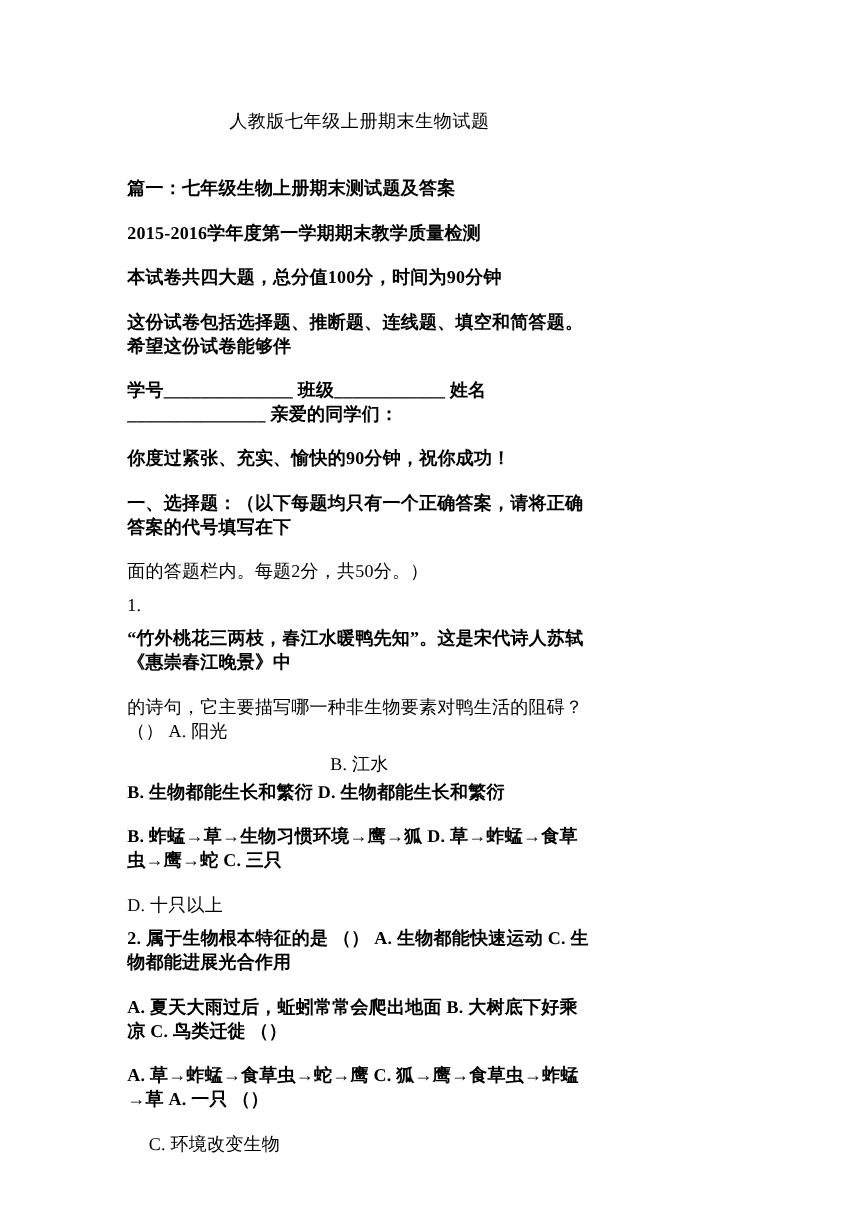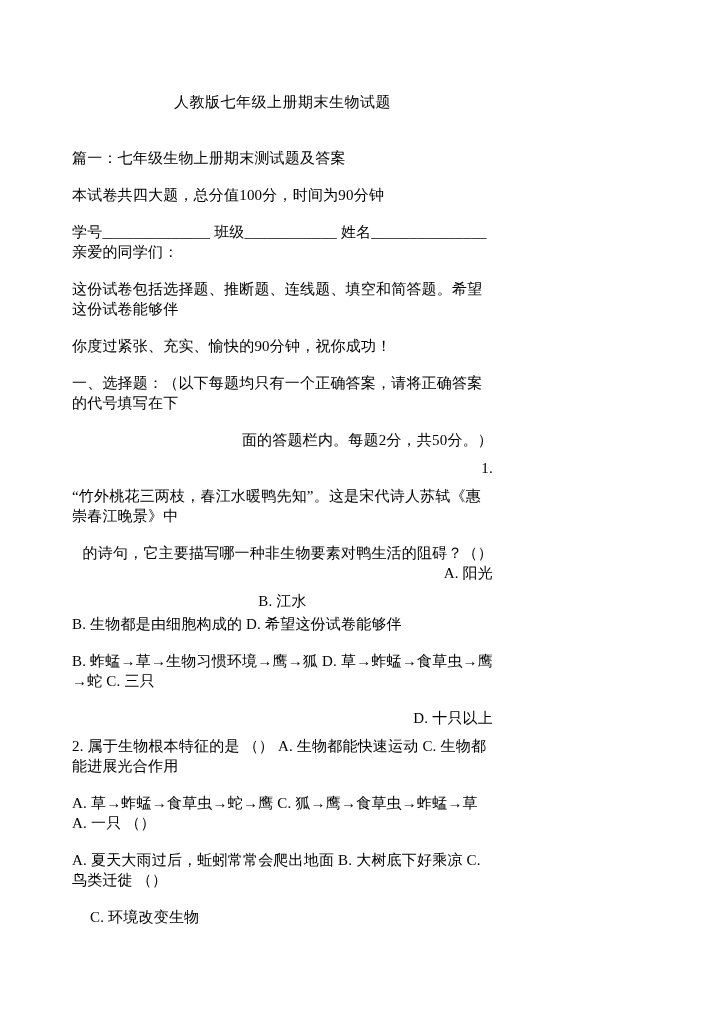--- a/index.html
+++ b/index.html
@@ -8,58 +8,59 @@
     width: 720px;
     height: 1018px;
     font-family: "Liberation Serif", "DejaVu Serif", serif;
     color: #000000;
     overflow: hidden;
   }
   .page {
     width: 599px;
     height: 1018px;
     background: #ffffff;
-    padding: 92px 106px 0 72px;
+    padding: 92px 106px 0 106px;
   }
   .doc-title {
     font-size: 15px;
     font-weight: 400;
     text-align: center;
     line-height: 20px;
     margin-bottom: 36px;
     letter-spacing: 0.5px;
   }
   .page p {
     font-size: 15px;
     line-height: 20px;
     letter-spacing: 0.2px;
     white-space: normal;
   }
-  .p-norm  { margin-bottom: 17px; }
-  .p-mid   { margin-bottom: 8px; text-align: right; }
+  .p-norm  { margin-bottom: 17px; font-weight: bold; }
+  .p-mid   { margin-bottom: 8px; }
   .p-tight { margin-bottom: 3px; text-align: center; }
   .p-last  { margin-bottom: 0; margin-left: 18px; }
 </style>
 </head>
 <body>
 
 <div class="page">
   <h1 class="doc-title">人教版七年级上册期末生物试题</h1>
 
   <p class="p-norm">篇一：七年级生物上册期末测试题及答案</p>
+  <p class="p-norm">2015-2016学年度第一学期期末教学质量检测</p>
   <p class="p-norm">本试卷共四大题，总分值100分，时间为90分钟</p>
+  <p class="p-norm">这份试卷包括选择题、推断题、连线题、填空和简答题。希望这份试卷能够伴</p>
   <p class="p-norm">学号______________ 班级____________ 姓名_______________ 亲爱的同学们：</p>
-  <p class="p-norm">这份试卷包括选择题、推断题、连线题、填空和简答题。希望这份试卷能够伴</p>
   <p class="p-norm">你度过紧张、充实、愉快的90分钟，祝你成功！</p>
   <p class="p-norm">一、选择题：（以下每题均只有一个正确答案，请将正确答案的代号填写在下</p>
   <p class="p-mid">面的答题栏内。每题2分，共50分。）</p>
   <p class="p-mid">1.</p>
   <p class="p-norm">“竹外桃花三两枝，春江水暖鸭先知”。这是宋代诗人苏轼《惠崇春江晚景》中</p>
   <p class="p-mid">的诗句，它主要描写哪一种非生物要素对鸭生活的阻碍？（）  A. 阳光</p>
   <p class="p-tight">B. 江水</p>
-  <p class="p-norm">B. 生物都是由细胞构成的 D. 希望这份试卷能够伴</p>
+  <p class="p-norm">B. 生物都能生长和繁衍 D. 生物都能生长和繁衍</p>
   <p class="p-norm">B. 蚱蜢→草→生物习惯环境→鹰→狐 D. 草→蚱蜢→食草虫→鹰→蛇 C. 三只</p>
   <p class="p-mid">D. 十只以上</p>
   <p class="p-norm">2. 属于生物根本特征的是 （）  A. 生物都能快速运动 C. 生物都能进展光合作用</p>
+  <p class="p-norm">A. 夏天大雨过后，蚯蚓常常会爬出地面 B. 大树底下好乘凉 C. 鸟类迁徙  （）</p>
   <p class="p-norm">A. 草→蚱蜢→食草虫→蛇→鹰 C. 狐→鹰→食草虫→蚱蜢→草 A. 一只  （）</p>
-  <p class="p-norm">A. 夏天大雨过后，蚯蚓常常会爬出地面 B. 大树底下好乘凉 C. 鸟类迁徙  （）</p>
   <p class="p-last">C. 环境改变生物</p>
 </div>
 
 </body></html>

